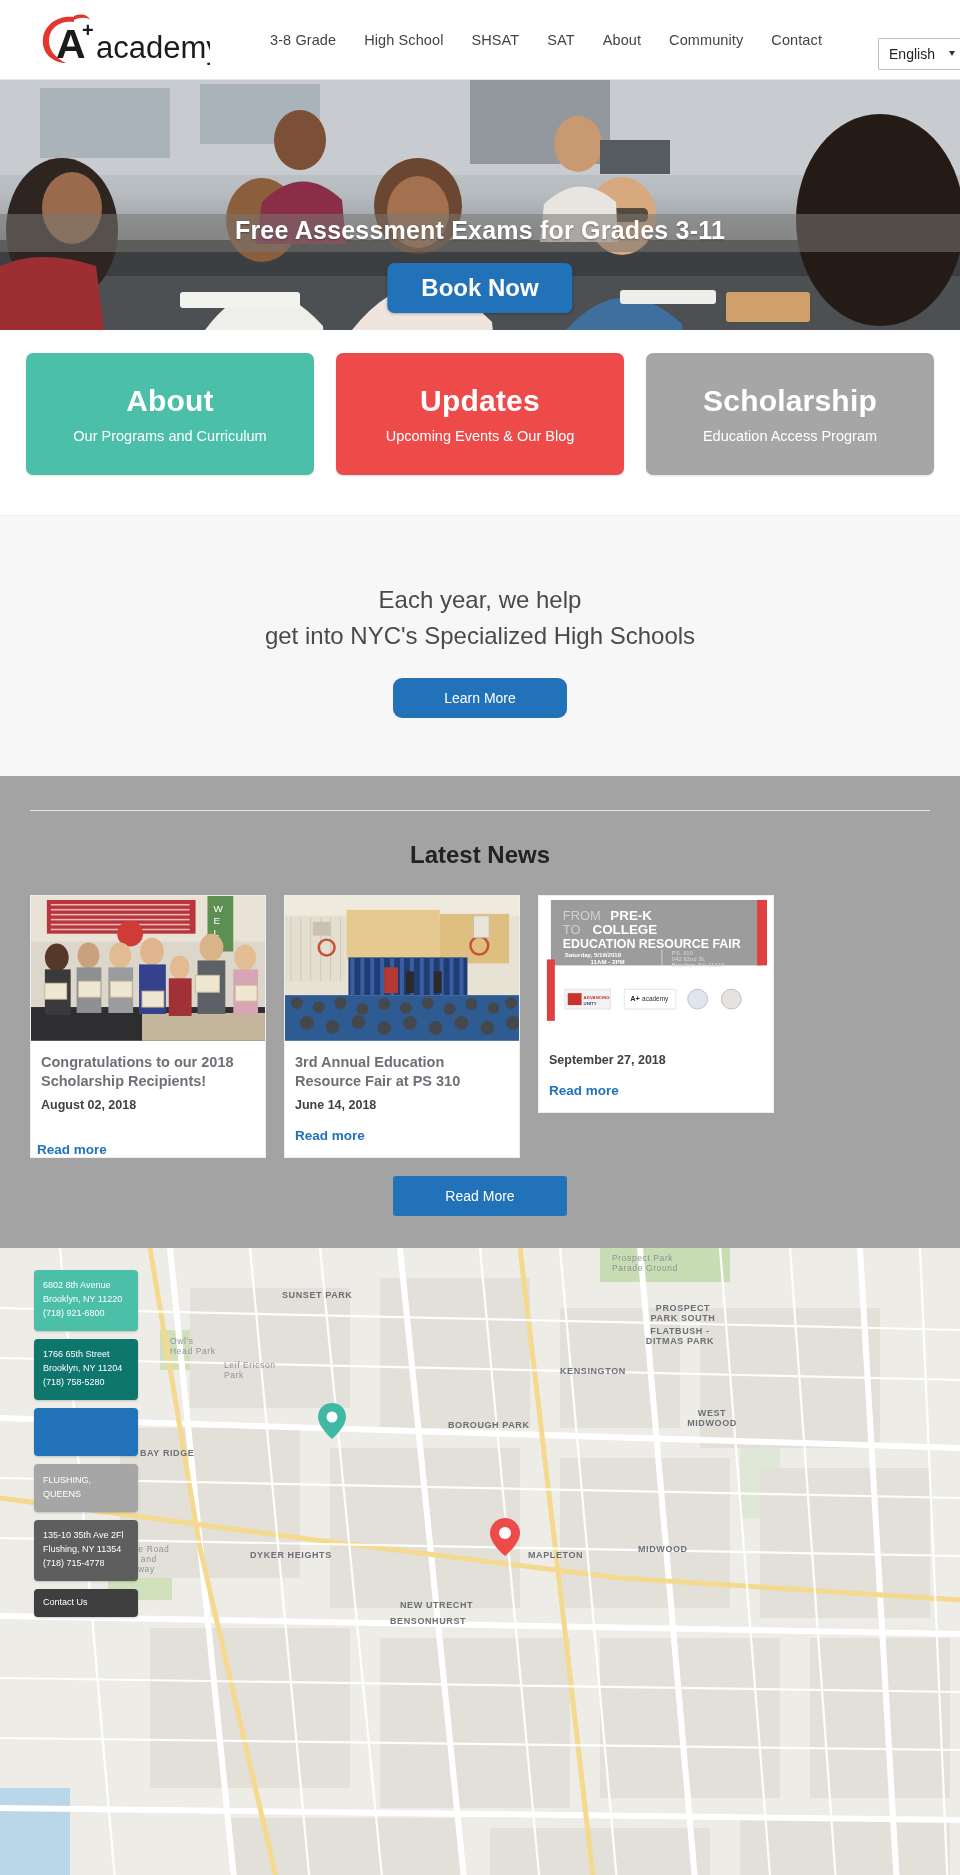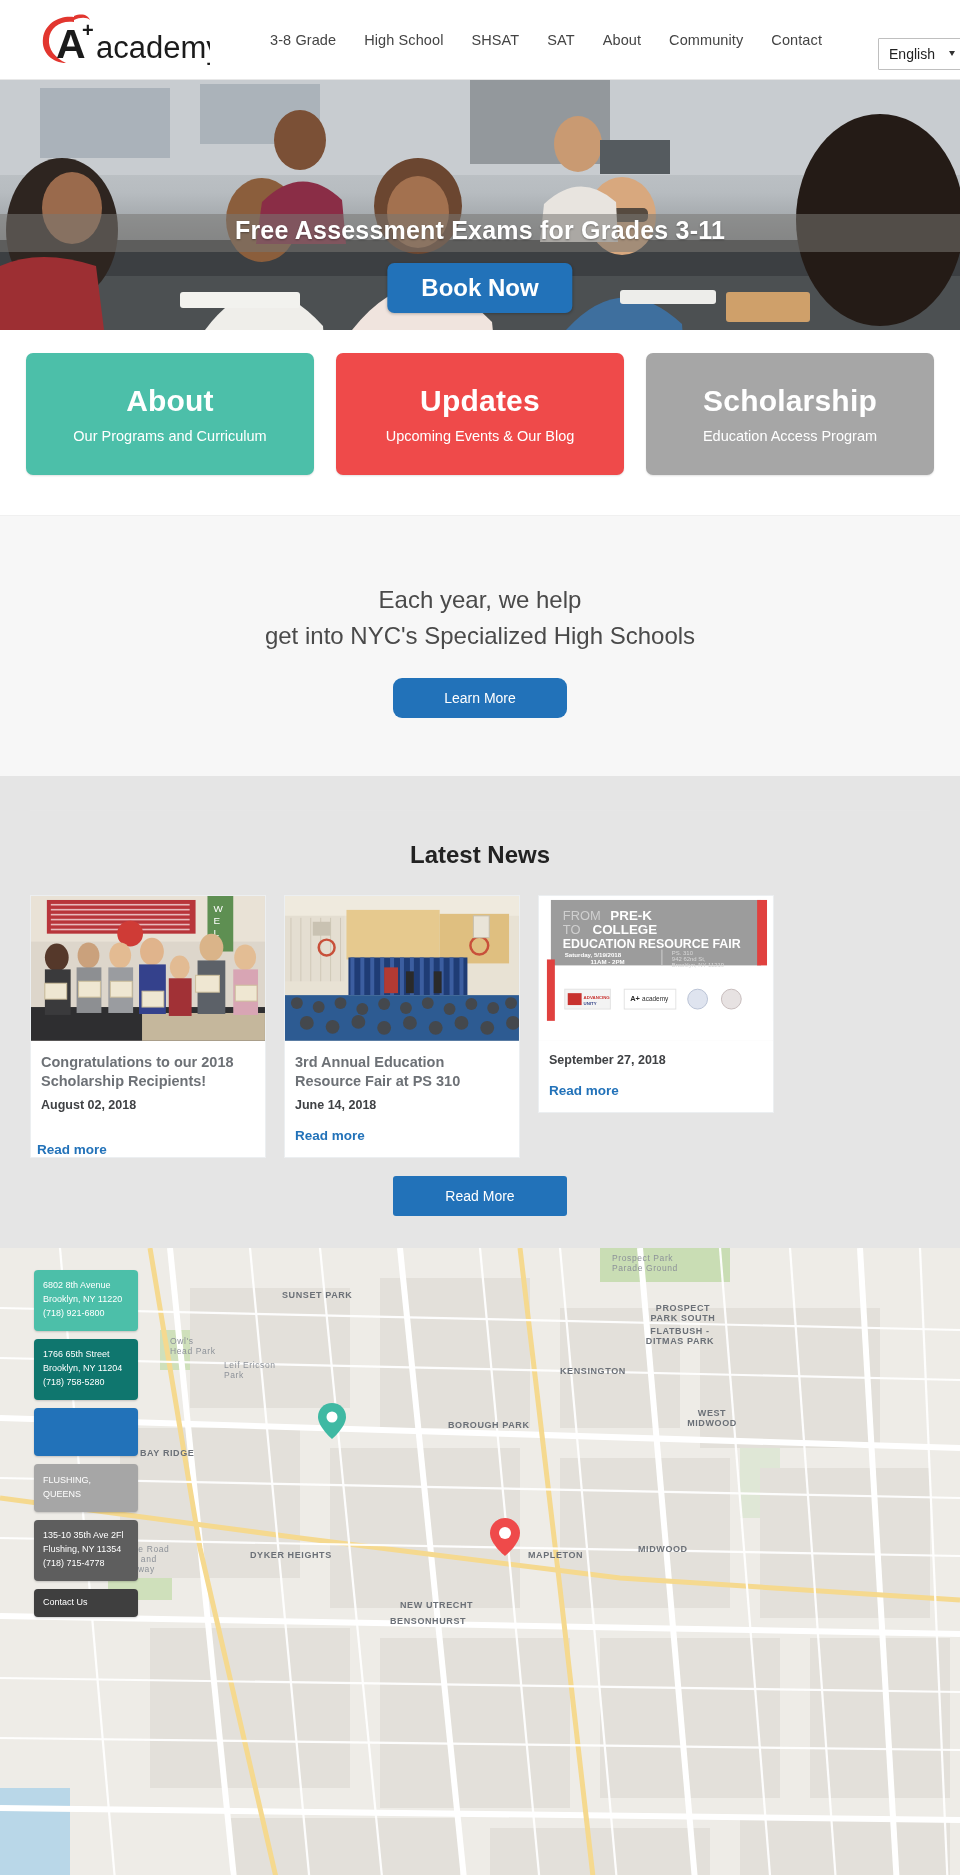--- a/index.html
+++ b/index.html
@@ -129,21 +129,21 @@
     border: none;
     font-size: 14px;
     padding: 12px 0;
     width: 174px;
     border-radius: 9px;
     cursor: pointer;
     font-family: "Liberation Sans", sans-serif;
   }
 
   
-  .news-wrap { background: #e5e5e5; padding: 34px 30px 0 30px; }
+  .news-wrap { background: #a3a3a3; padding: 34px 30px 0 30px; }
   .news-rule { border-top: 1px solid #e6e6e6; margin-bottom: 30px; }
   .news-heading { text-align: center; font-size: 24px; font-weight: bold; color: #222; margin-bottom: 26px; }
   .news-grid { display: flex; gap: 18px; align-items: flex-start; }
   .news-card { width: 236px; background: #fff; border: 1px solid #eceff1; }
   .news-thumb { width: 100%; height: 0; padding-bottom: 62%; position: relative; overflow: hidden; background: #d9d9d9; }
   .news-thumb > * { position: absolute; inset: 0; }
   .news-body { padding: 12px 10px 14px 10px; }
   .news-title { font-size: 14.5px; font-weight: bold; color: #6d7176; line-height: 1.32; margin-bottom: 7px; }
   .news-date { font-size: 12.5px; font-weight: bold; color: #3f4144; }
   .news-readmore { display:block; margin-top: 16px; font-size: 13.5px; font-weight: bold; color: #2272b9; text-decoration: none; cursor: pointer; }

